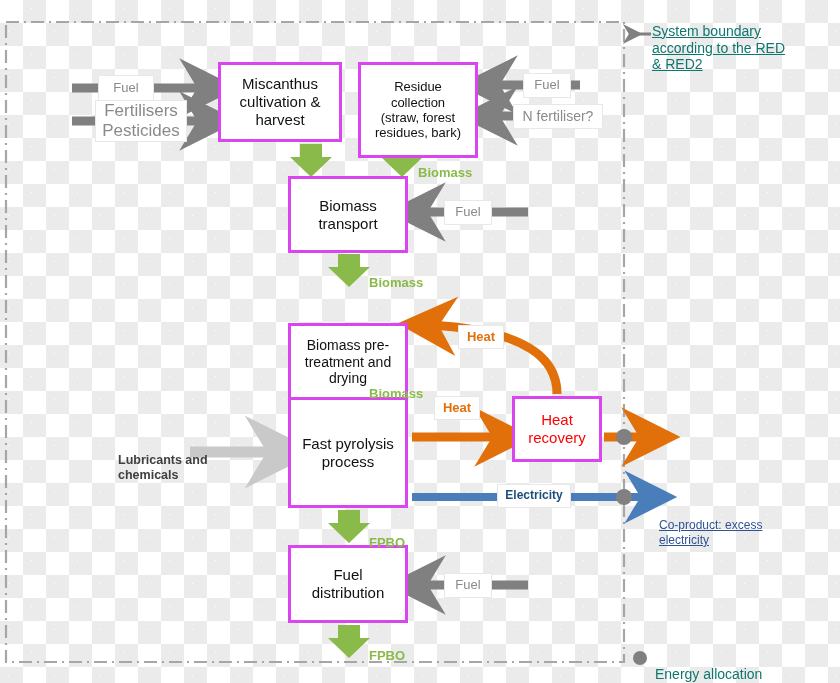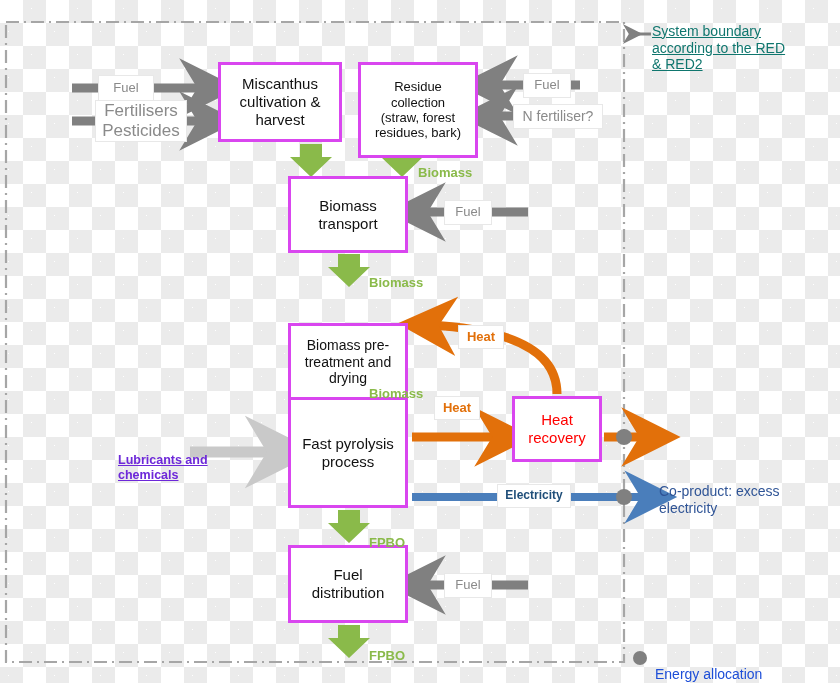--- a/index.html
+++ b/index.html
@@ -63,21 +63,21 @@
     position: absolute;
     white-space: pre-line;
     line-height: 1.2;
   }
   .gray-lbl { color: #8a8a8a; }
   .green-lbl { color: #8aba4a; font-weight: bold; }
   .orange-lbl { color: #e2700a; font-weight: bold; }
   .blue-lbl { color: #1f4e79; font-weight: bold; }
   .red-txt { color: #ff0000; }
   .blue-txt { color: #2f5496; }
-  .black-bold { color: #6d28d9; font-weight: bold; text-decoration: underline; }
+  .black-bold { color: #404040; font-weight: bold; }
   .legend-dot {
     position: absolute;
     width: 14px; height: 14px;
     border-radius: 50%;
     background: #808080;
   }
 </style>
 </head>
 <body>
 
@@ -247,29 +247,29 @@
   <div class="freetext green-lbl" style="left:369px; top:632px; font-size:13px;">
     <span>FPBO</span>
   </div>
 
   <div class="freetext black-bold" style="left:118px; top:438px; font-size:12.5px;">
     <span>Lubricants and
 chemicals</span>
   </div>
 
 
-  <div class="freetext blue-txt" style="left:659px; top:466px; font-size:14px;">
+  <div class="freetext blue-txt" style="left:659px; top:504px; font-size:12px;text-decoration:underline;">
     <span>Co-product: excess
 electricity</span>
   </div>
 
   <div class="freetext gray-lbl" style="left:652px; top:6px; font-size:14px; font-weight:normal; color:#0f766e;text-decoration:underline;">
     <span>System boundary
 according to the RED
 &amp; RED2</span>
   </div>
 
   <div class="legend-dot" style="left:633px; top:651px;"></div>
-  <div class="freetext" style="left:655px; top:649px; font-size:14px; color:#1d4ed8;">
+  <div class="freetext" style="left:655px; top:649px; font-size:14px; color:#0f766e;">
     <span>Energy allocation</span>
   </div>
 
 </div>
 
 </body></html>

